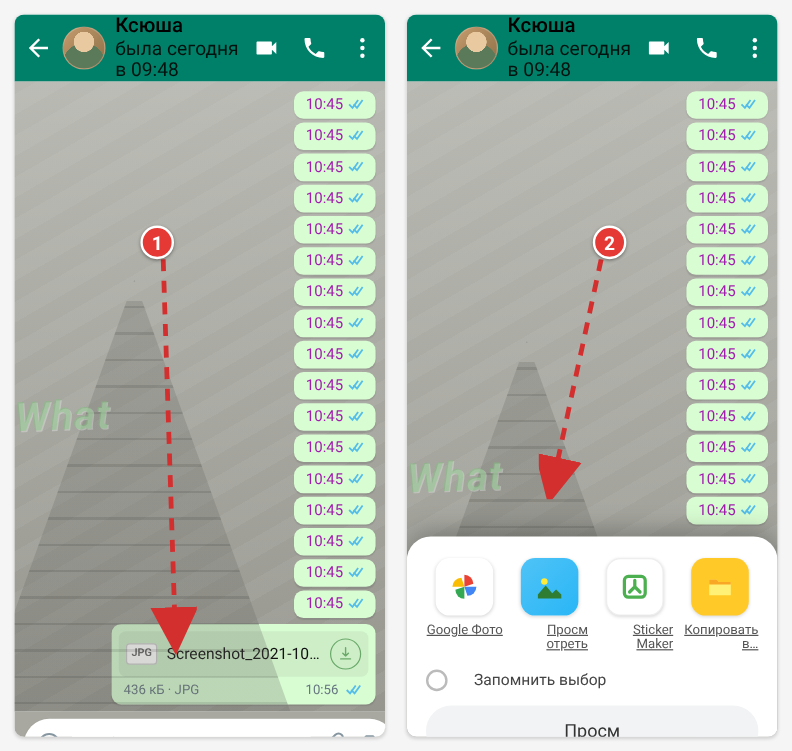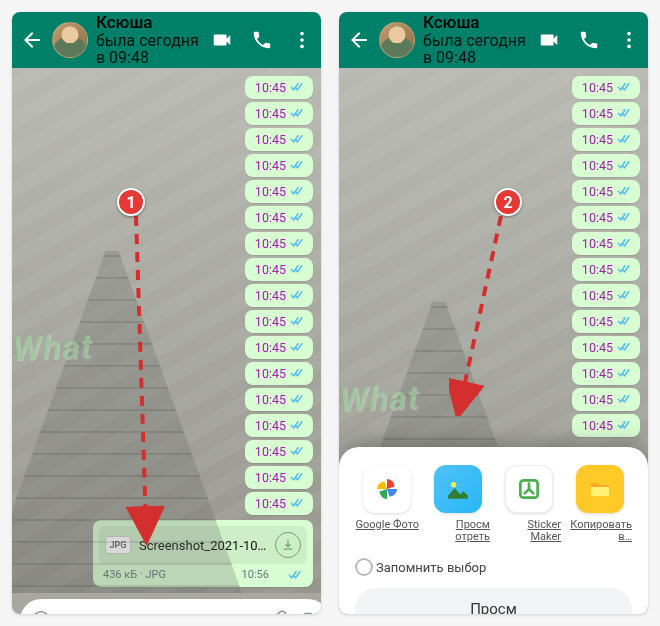--- a/index.html
+++ b/index.html
@@ -119,21 +119,21 @@
   }
   .jpg-badge {
     background: #fff; border:1px solid #ccc; color:#666;
     font-size:9px; font-weight:600; padding:3px 3px; border-radius:3px;
     min-width:26px; text-align:center;
   }
   .file-name { font-size: 13px; color:#111; flex:1; white-space:nowrap; overflow:hidden; text-overflow:ellipsis; }
   .dl-icon { width:26px; height:26px; border:1.5px solid #6aa96a; border-radius:50%; display:flex; align-items:center; justify-content:center; }
   .dl-icon svg{ width:14px;height:14px; fill:#6aa96a;}
   .file-meta { display:flex; justify-content:space-between; padding: 4px 4px 0 4px; font-size:11px; color:#667781;}
-  .file-meta .right{display:flex;align-items:center;gap:19px;}
+  .file-meta .right{display:flex;align-items:center;gap:6px;}
   .input-bar {
     display:flex; align-items:center; gap:6px;
     padding: 6px 8px;
     background: transparent;
     flex-shrink:0;
     position: relative;
     z-index: 2;
   }
   .chat-wrap{ position:relative; flex:1; display:flex; flex-direction:column;}
   .input-box {
@@ -165,21 +165,21 @@
     z-index:3;
   }
   .sheet-title { font-size:15px; color:#222; margin-bottom:14px; text-align:left;}
   .apps { display:flex; justify-content:space-between; gap:4px;}
   .app { width:64px; text-align:right; font-size:11px; color:#555; line-height:1.15;text-decoration:underline;}
   .app-icon {
     width:48px;height:48px;border-radius:12px;margin:0 auto 6px auto;
     display:flex;align-items:center;justify-content:center;
     box-shadow: 0 1px 3px rgba(0,0,0,0.15);
   }
-  .remember { display:flex; align-items:center; gap:3px; margin:14px 0 12px 0; font-size:13px; color:#444;}
+  .remember { display:flex; align-items:center; gap:22px; margin:14px 0 12px 0; font-size:13px; color:#444;}
   .remember .chk { width:18px;height:18px;border:2px solid #bbb;border-radius:50%;}
   .cancel-btn {
     background:#f1f3f4; border-radius:22px; height:42px;
     display:flex;align-items:center;justify-content:center;
     font-size:15px; color:#333;
   }
 </style>
 </head>
 <body>
 

